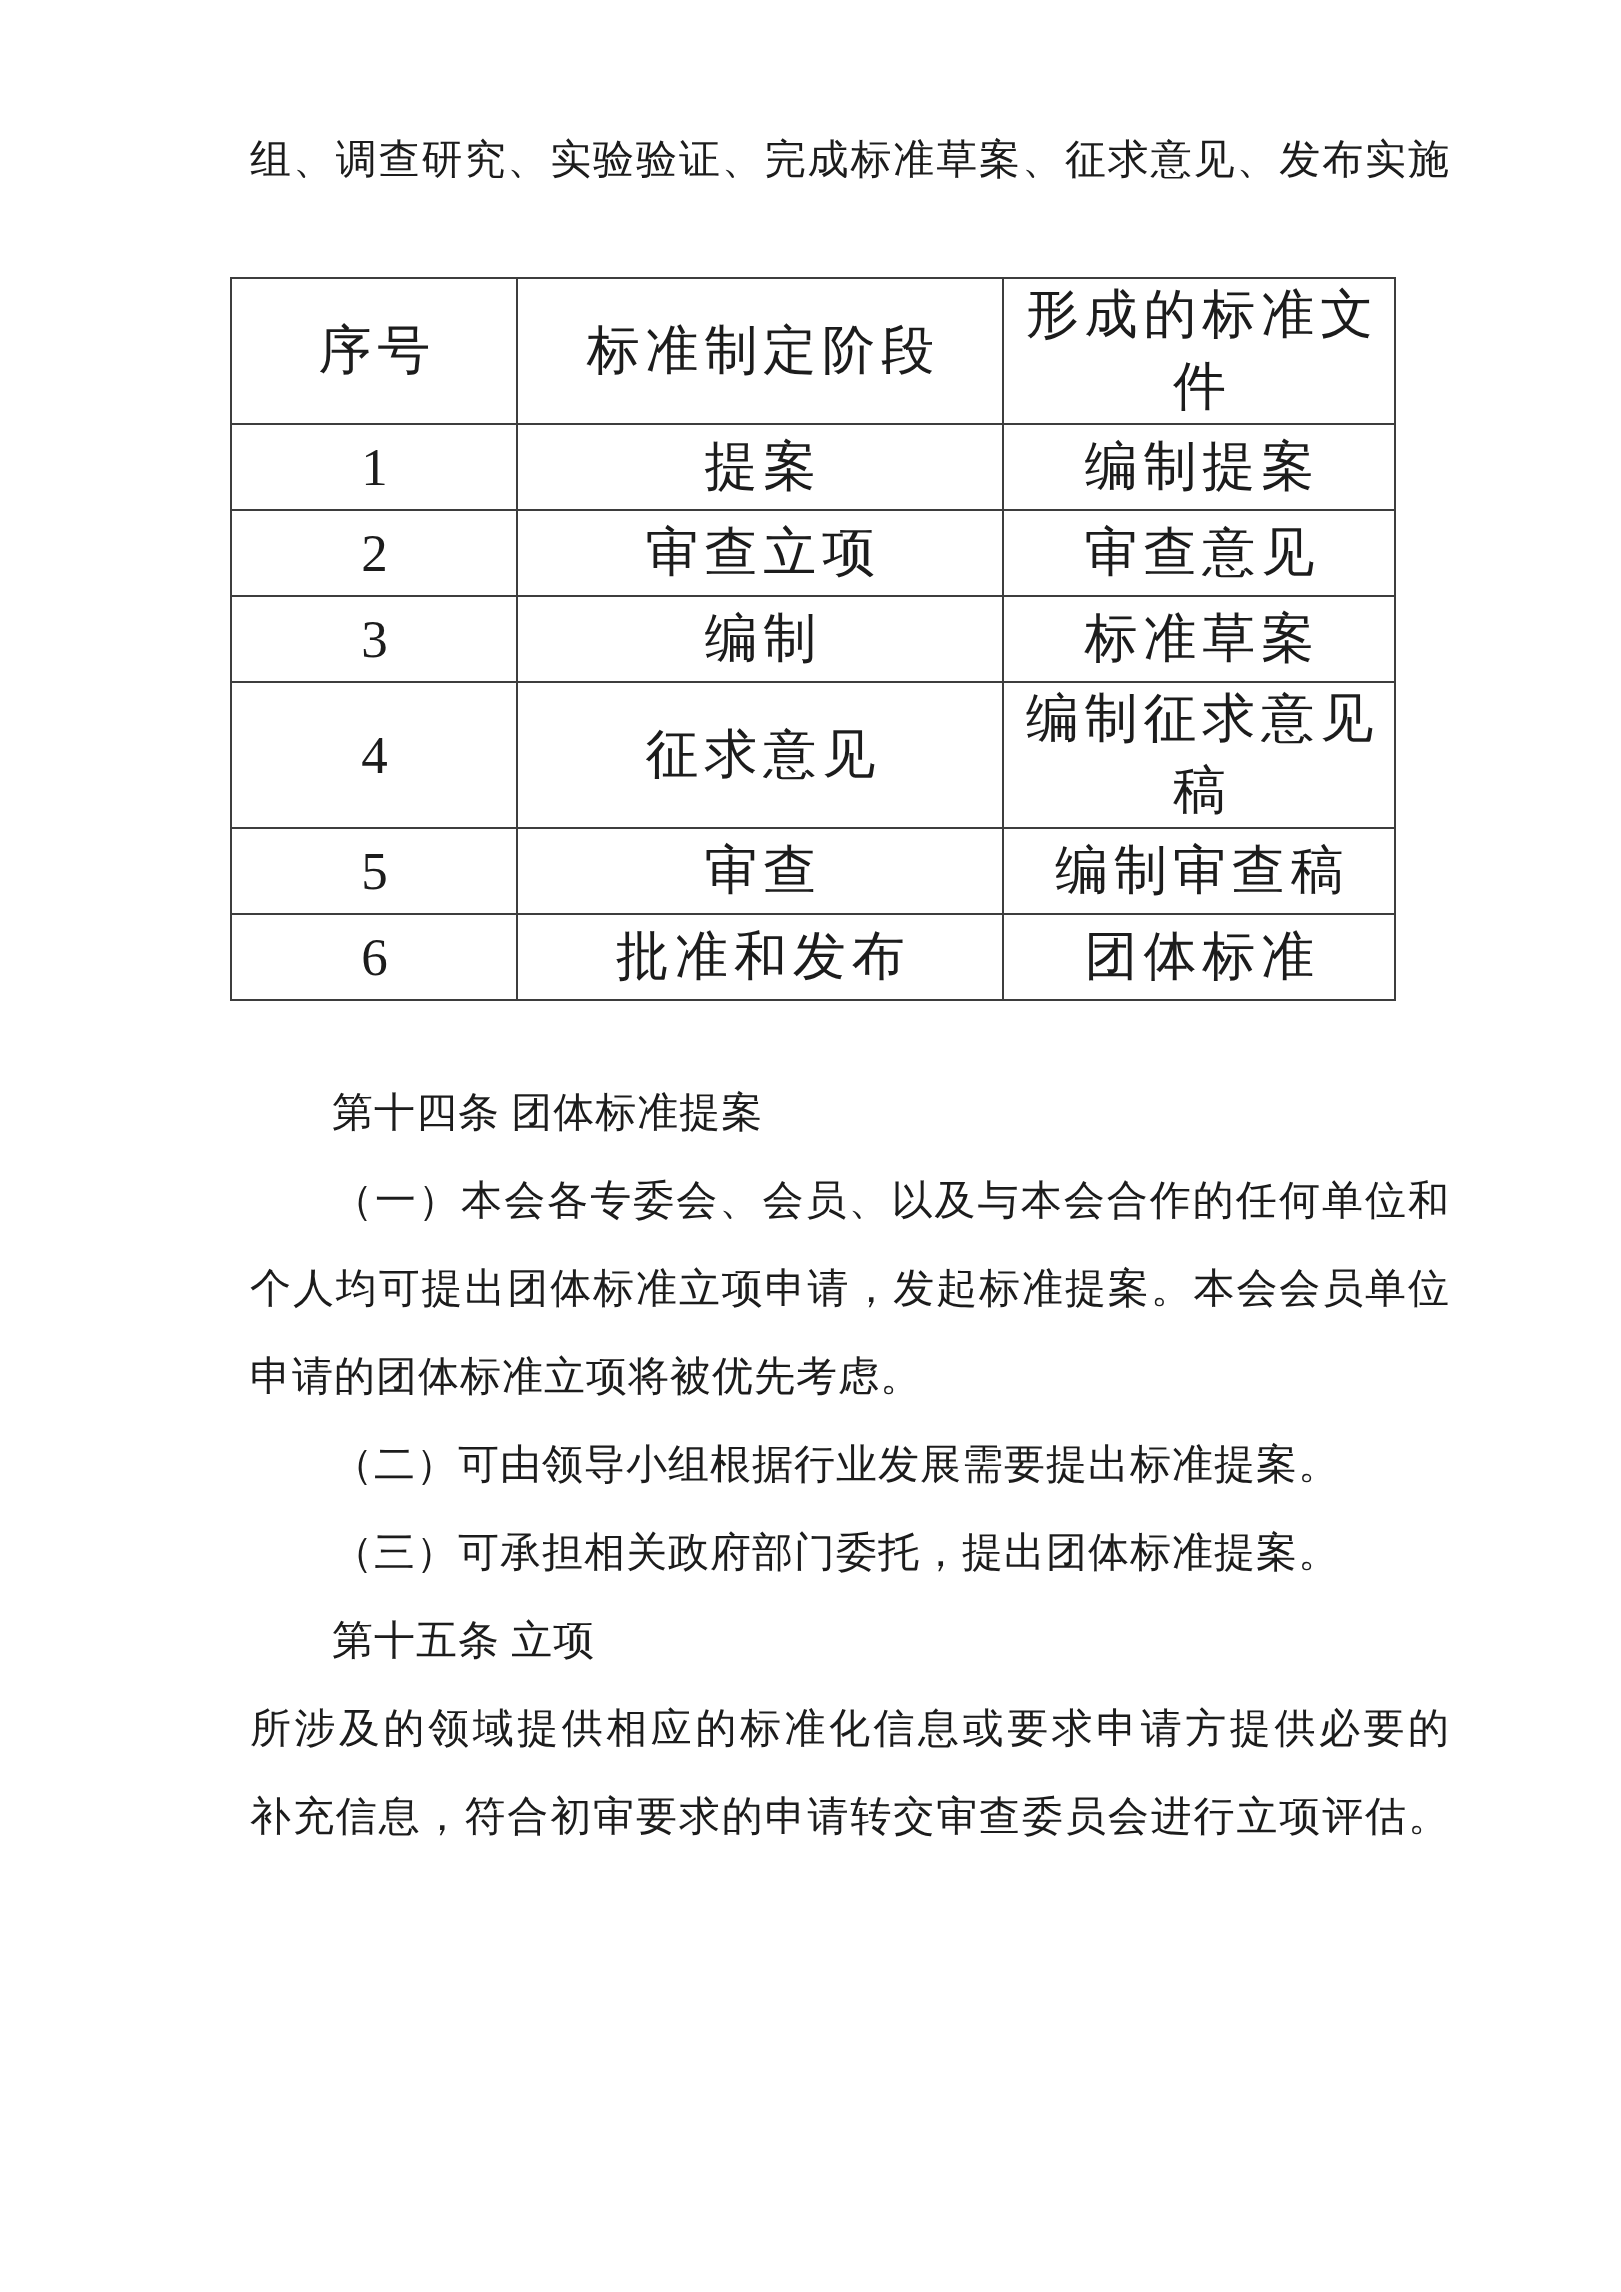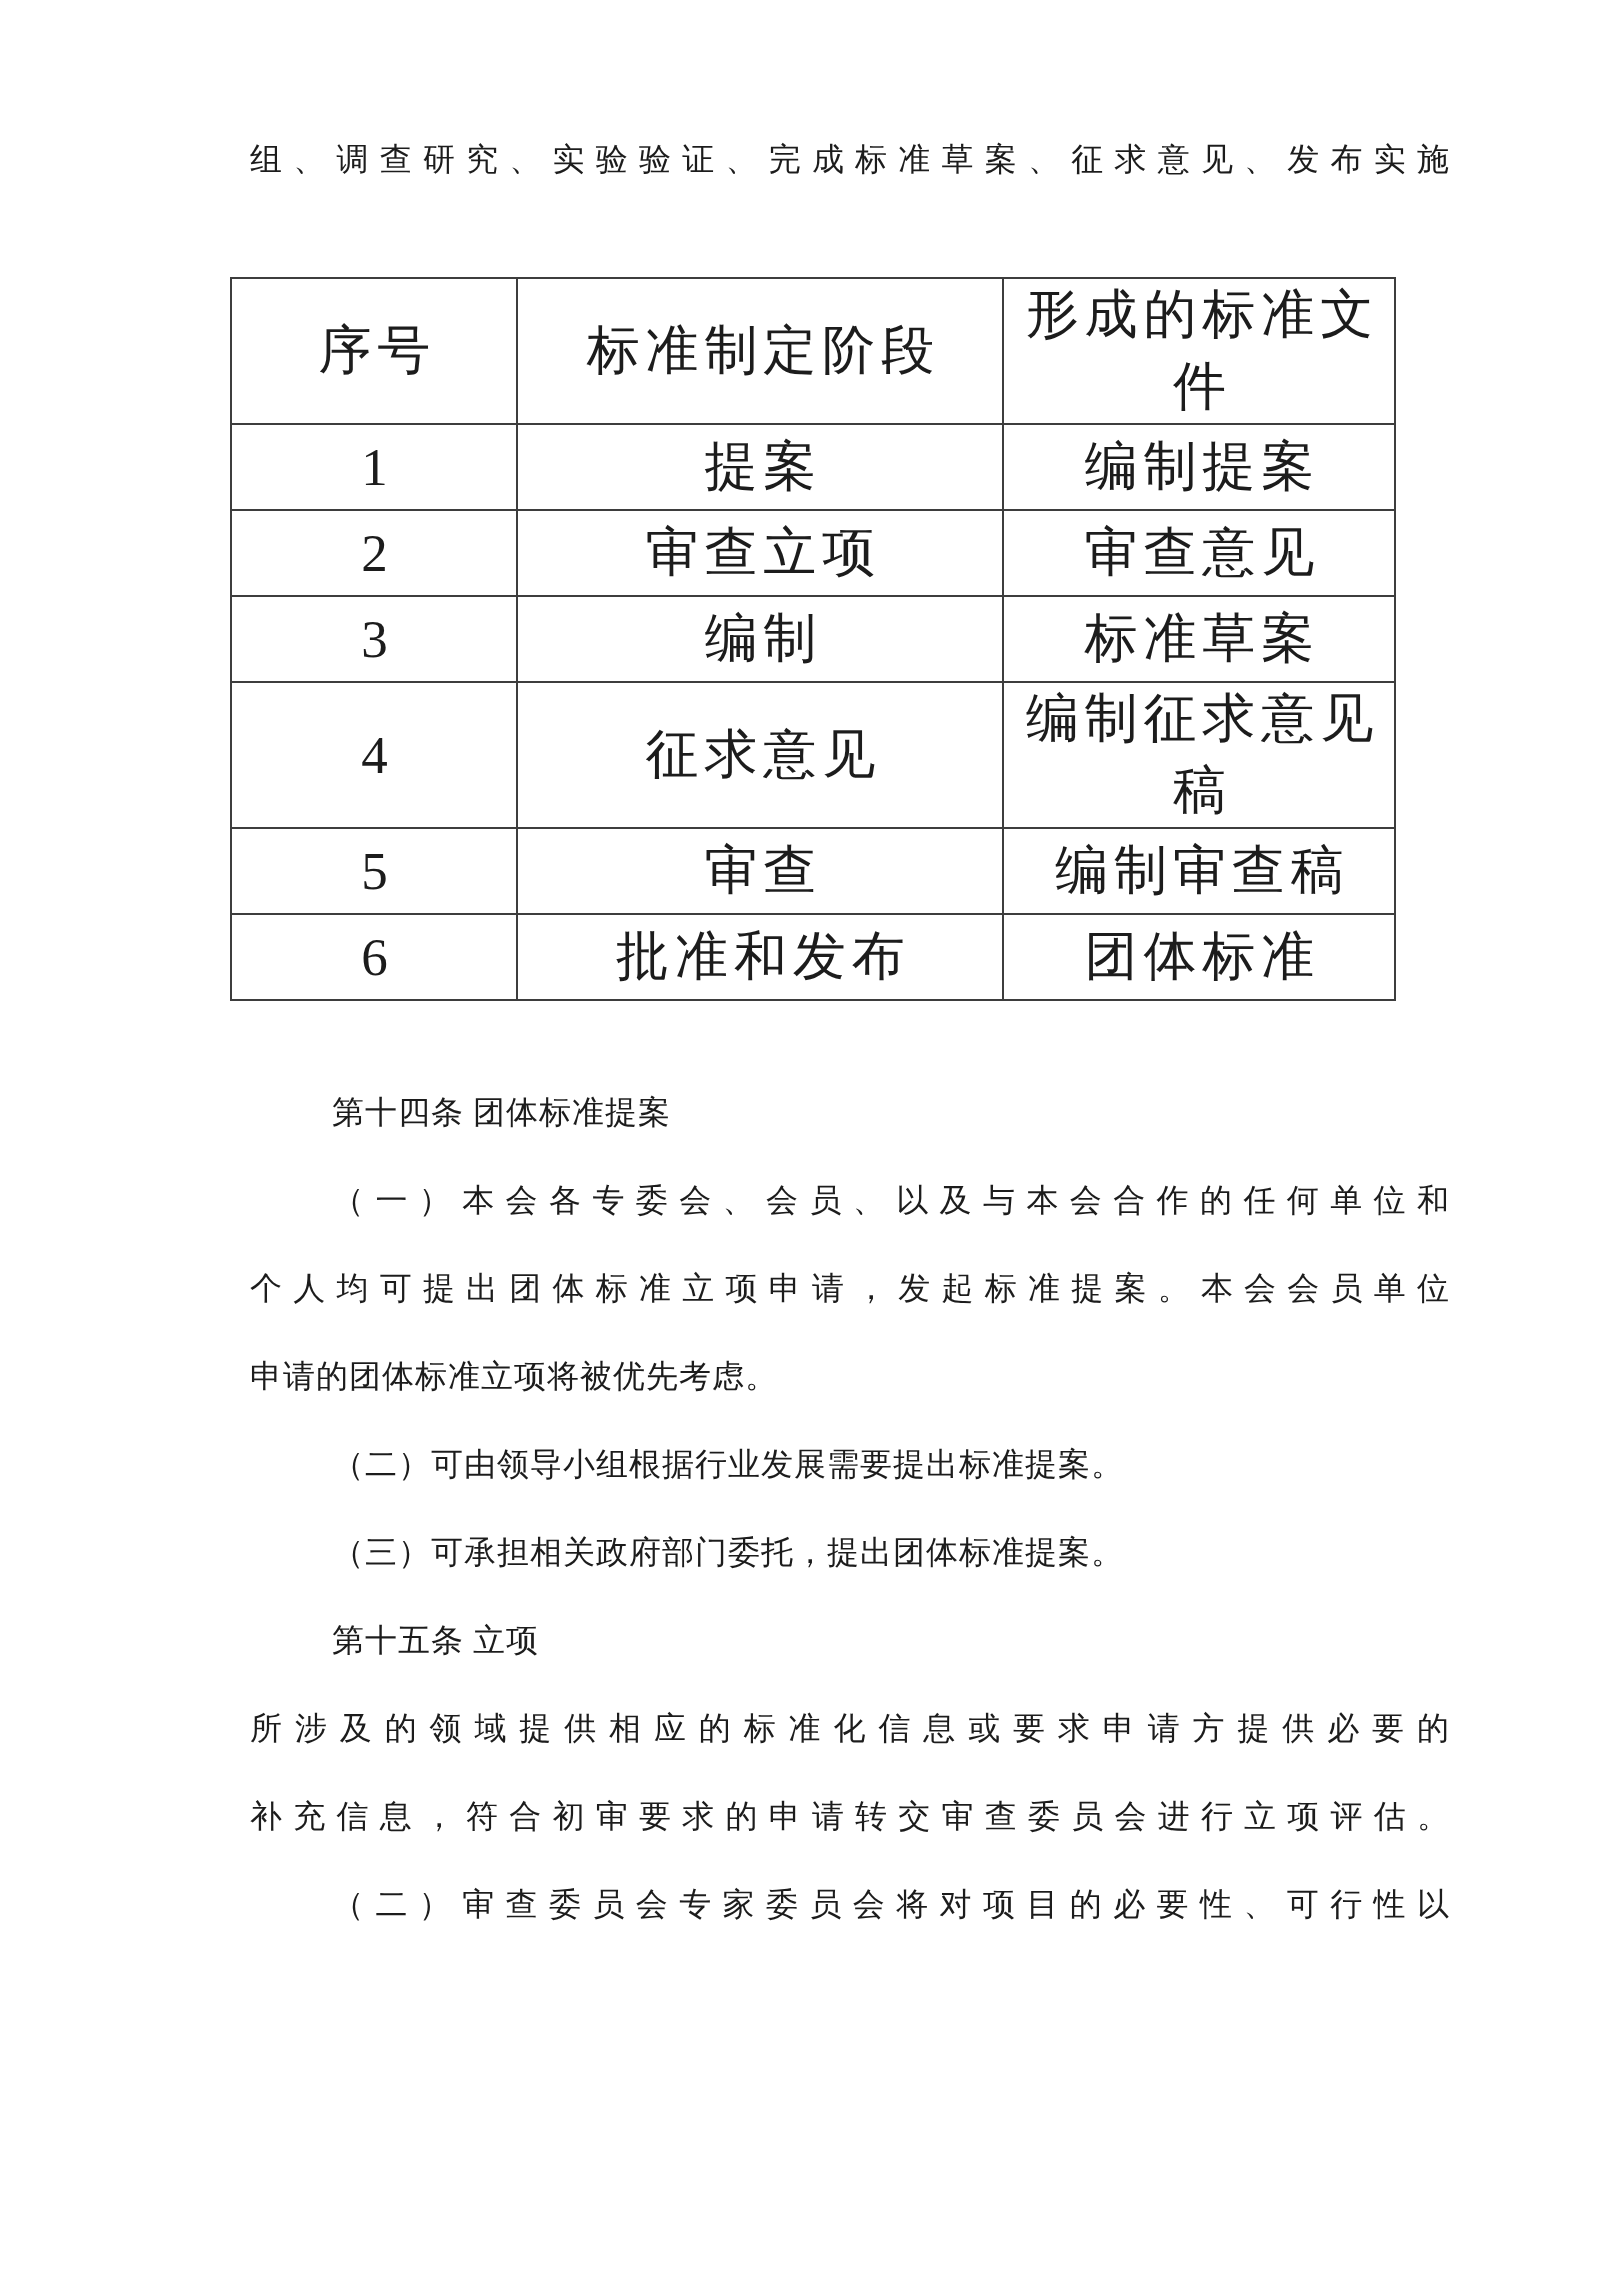--- a/index.html
+++ b/index.html
@@ -16,21 +16,21 @@
   }
   .page {
     box-sizing: border-box;
     width: 1621px;
     height: 2293px;
     padding: 115px 171px 0 250px;
   }
   .line {
     height: 88px;
     line-height: 88px;
-    font-size: 32px;
+    font-size: 41px;
     letter-spacing: 1px;
     white-space: normal;
     overflow: hidden;
   }
   .line.fill {
     text-align: justify;
     text-align-last: justify;
   }
   .line.indent {
     text-indent: 82px;
@@ -112,16 +112,15 @@
 
   <div class="line indent">第十四条 团体标准提案</div>
   <div class="line indent fill">（一）本会各专委会、会员、以及与本会合作的任何单位和</div>
   <div class="line fill">个人均可提出团体标准立项申请，发起标准提案。本会会员单位</div>
   <div class="line">申请的团体标准立项将被优先考虑。</div>
   <div class="line indent">（二）可由领导小组根据行业发展需要提出标准提案。</div>
   <div class="line indent">（三）可承担相关政府部门委托，提出团体标准提案。</div>
   <div class="line indent">第十五条 立项</div>
   <div class="line fill">所涉及的领域提供相应的标准化信息或要求申请方提供必要的</div>
   <div class="line fill">补充信息，符合初审要求的申请转交审查委员会进行立项评估。</div>
-  <div class="line indent fill">（二）审查委员会专家委员会将对项目的必要性、可行性以</div>
 
 </div>
 
 
 </body></html>

